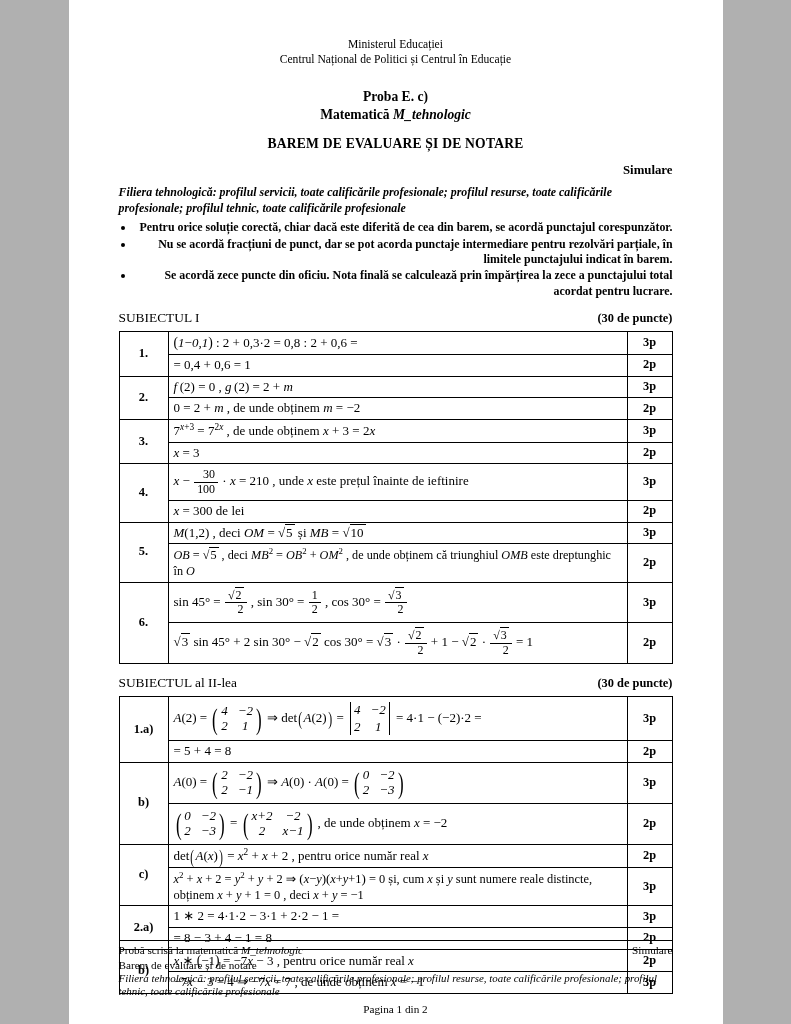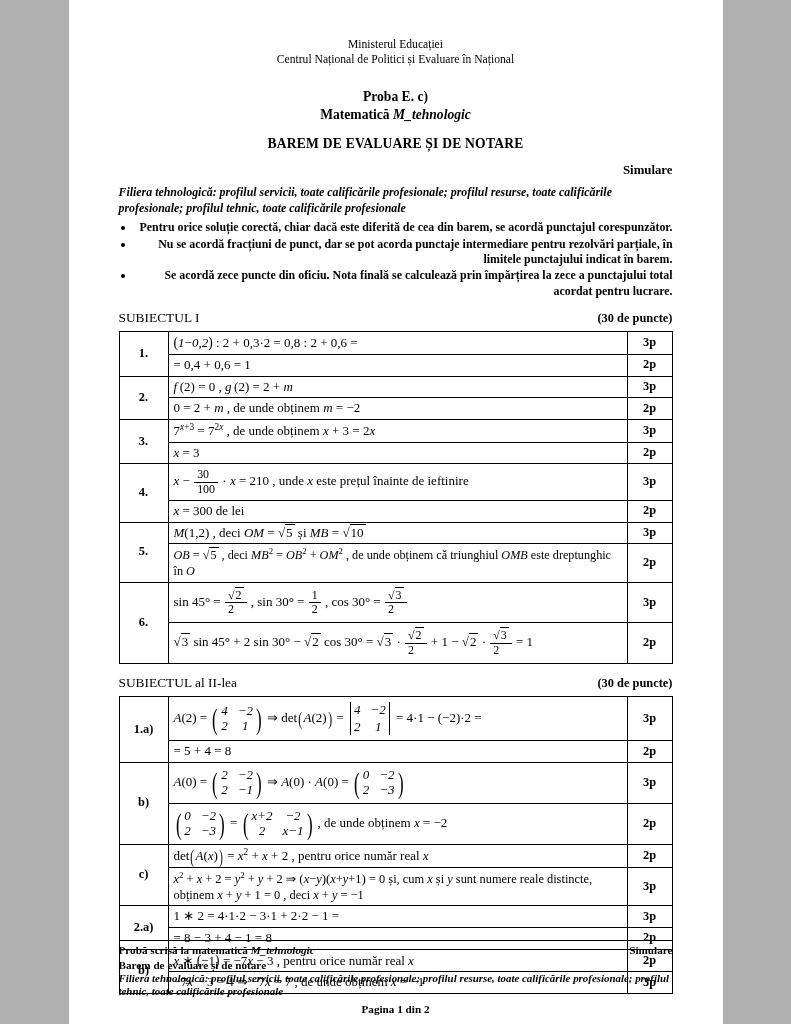--- a/index.html
+++ b/index.html
@@ -35,21 +35,21 @@
   table.grid { border-collapse: collapse; width: 100%; table-layout: fixed; }
   table.grid td { border: 1px solid #000; padding: 2px 5px; vertical-align: middle; }
   td.num { width: 38px; text-align: center; font-weight: bold; font-size: 12.4px; vertical-align: top; padding-top: 3px;}
   td.score { width: 34px; text-align: center; font-weight: bold; font-size: 12.4px; }
   td.body { font-size: 13px; }
   .mrow { padding: 3px 5px; }
   i.v { font-style: italic; }
   .frac {
     display: inline-block;
     vertical-align: middle;
-    text-align: left;
+    text-align: right;
     font-size: 0.92em;
     margin: 0 1px;
     line-height: 1.12;
     font-family: Liberation Serif, serif;
   }
   .frac .n { display: block; padding: 0 3px; border-bottom: 1px solid #000; }
   .frac .d { display: block; padding: 0 3px; }
   .sqrt { display: inline-block; white-space: nowrap; }
   .sqrt > .rad { }
   .sqrt > .arg { border-top: 1px solid #000; padding: 0 2px 0 1px; }
@@ -64,34 +64,33 @@
   .det { display: inline-flex; align-items: center; vertical-align: middle; }
   .det .bar { display:inline-block; width:1px; background:#000; align-self: stretch; margin: 0 3px; }
   .det .cells { display: inline-grid; grid-template-columns: auto auto; gap: 0px 10px; text-align: center; font-style: italic; }
   sup { font-size: .72em; }
   .footer {
     position: absolute;
     left: 50px;
     right: 50px;
     bottom: 8px;
     font-size: 11.2px;
-    font-weight: bold;
   }
   .footer .hr { border-top: 1px solid #000; margin-bottom: 2px; }
   .footer-row { display: flex; justify-content: space-between; }
   .footer .ital { font-style: italic; font-size: 10.9px; line-height: 1.22;}
   .footer .pagina { text-align: center; margin-top: 3px; font-size: 11.2px;}
 </style>
 </head>
 <body>
 
 <div class="page">
 
   <div class="center header-line">Ministerul Educației</div>
-  <div class="center header-line">Centrul Național de Politici și Evaluare în Național</div>
+  <div class="center header-line">Centrul Național de Politici și Centrul în Educație</div>
 
   <div class="title-block center">
     <div>Proba E. c)</div>
     <div>Matematică <i>M_tehnologic</i></div>
   </div>
 
   <div class="barem">BAREM DE EVALUARE ȘI DE NOTARE</div>
   <div class="simulare">Simulare</div>
 
   <div class="filiera">Filiera tehnologică: profilul servicii, toate calificările profesionale; profilul resurse, toate calificările profesionale; profilul tehnic, toate calificările profesionale</div>
@@ -105,21 +104,21 @@
   <div class="subject-row">
     <span class="st">SUBIECTUL I</span>
     <span class="pts">(30 de puncte)</span>
   </div>
 
   <table class="grid">
     <tbody>
         <tr>
       <td class="num" rowspan="2">1.</td>
       <td class="body mrow">
-        <span style="font-size:1.05em;">(</span><i class="v">1</i>−<i class="v">0,2</i><span style="font-size:1.05em;">)</span> : 2 + 0,3·2 = 0,8 : 2 + 0,6 =
+        <span style="font-size:1.05em;">(</span><i class="v">1</i>−<i class="v">0,1</i><span style="font-size:1.05em;">)</span> : 2 + 0,3·2 = 0,8 : 2 + 0,6 =
       </td>
       <td class="score">3p</td>
     </tr>
     <tr>
       <td class="body mrow">= 0,4 + 0,6 = 1</td>
       <td class="score">2p</td>
     </tr>
 
     <tr>
       <td class="num" rowspan="2">2.</td>

